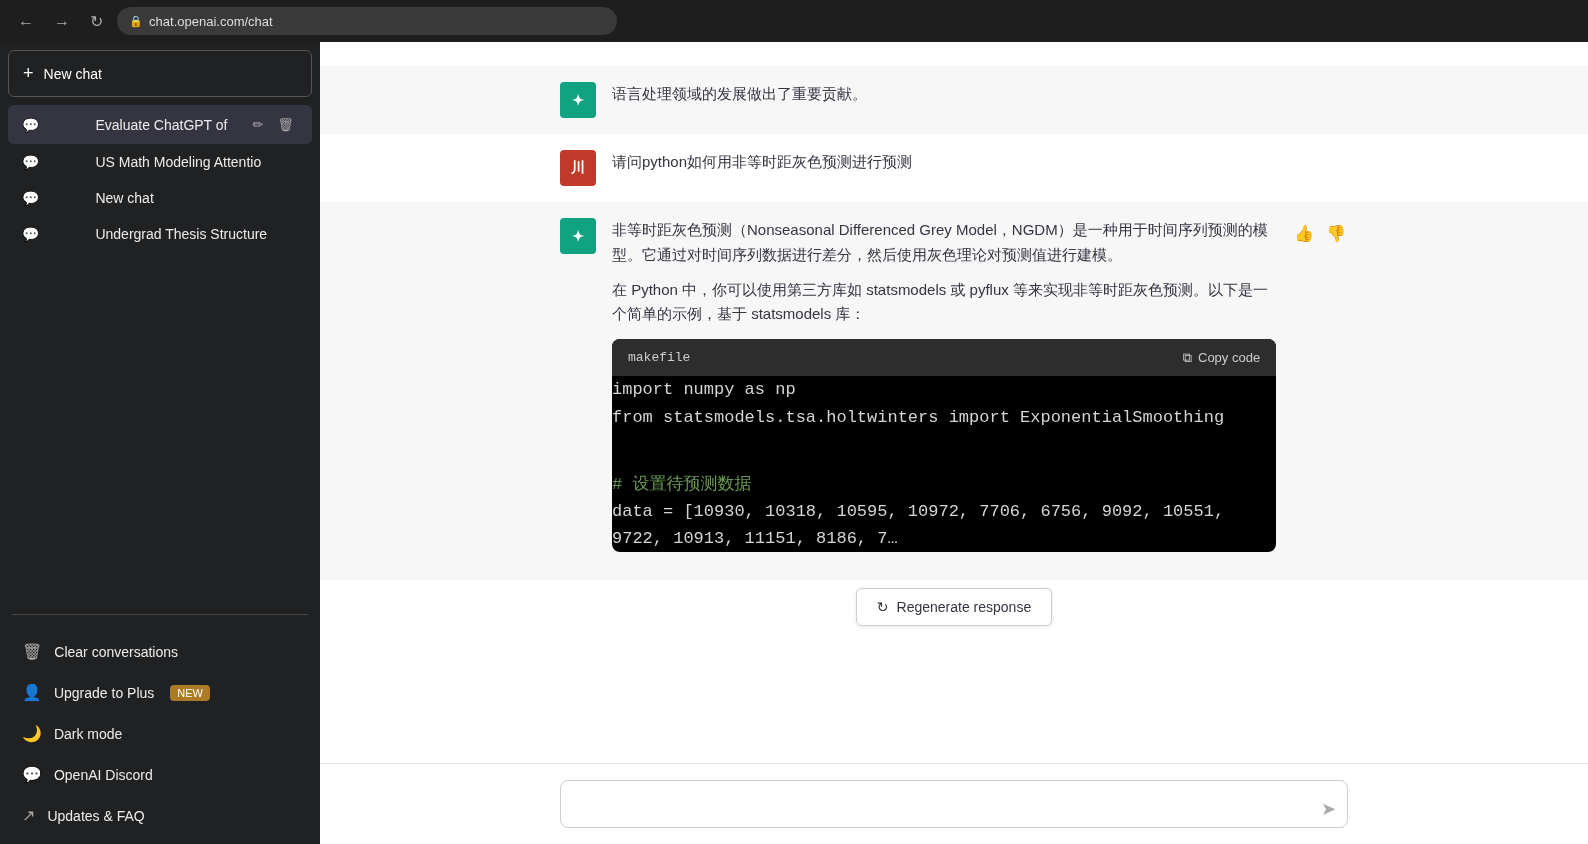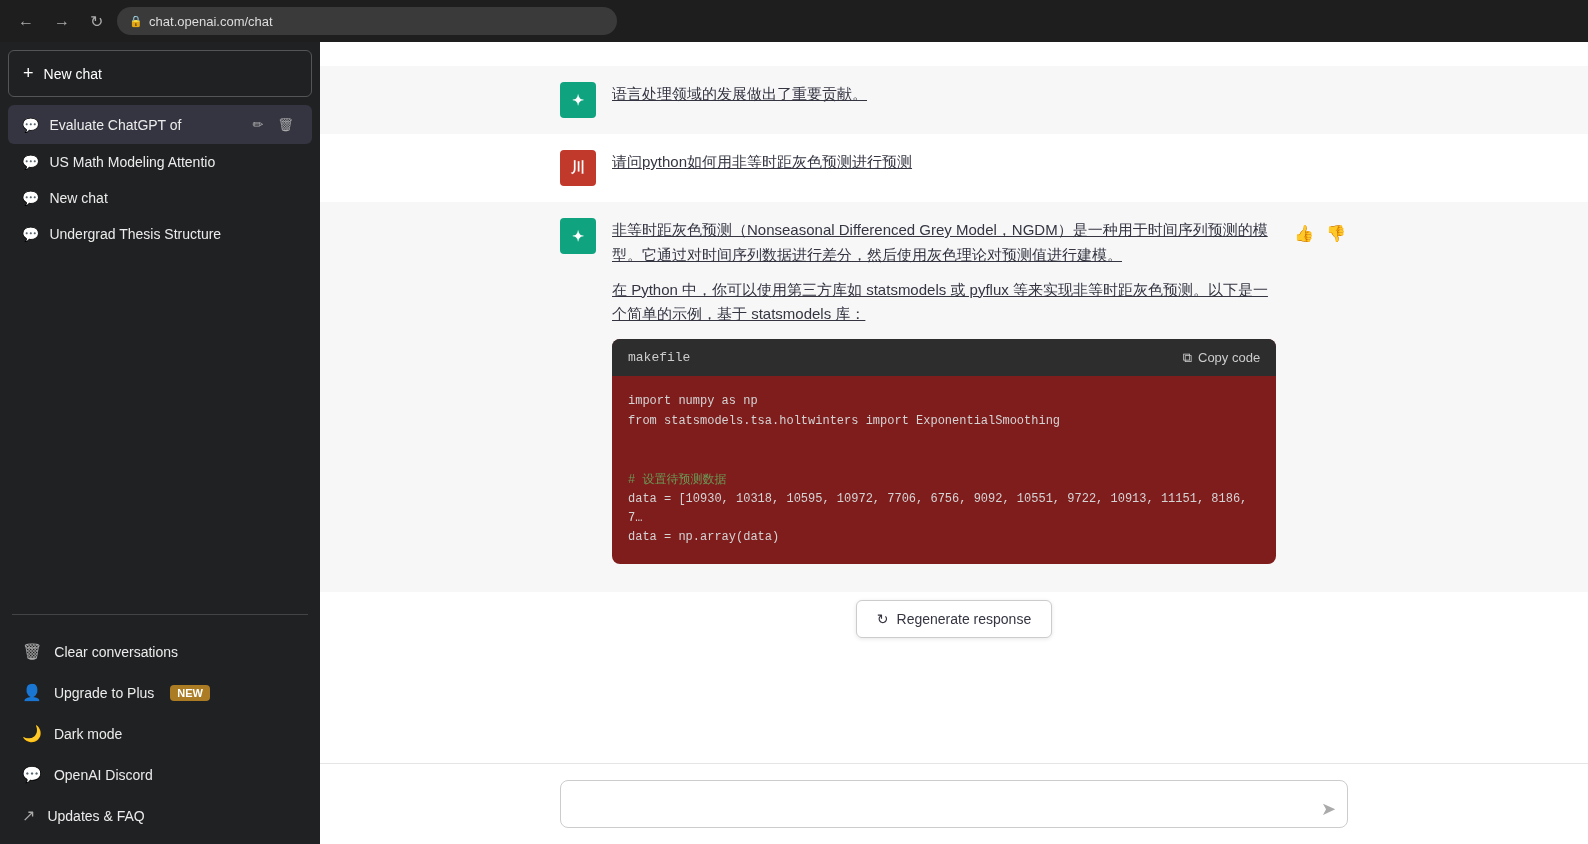--- a/index.html
+++ b/index.html
@@ -78,21 +78,21 @@
       padding: 10px 14px;
       border-radius: 6px;
       cursor: pointer;
       color: #ececec;
       font-size: 14px;
       gap: 10px;
       position: relative;
     }
     .chat-item.active { background: #343541; }
     .chat-icon { color: #aaa; font-size: 14px; flex-shrink: 0; }
-    .chat-label { flex: 1; overflow: hidden; text-overflow: ellipsis; white-space: nowrap; }
+    .chat-label { flex: 1; overflow: hidden; text-overflow: ellipsis; white-space: nowrap; margin-left: 46px; }
     .chat-actions { display: flex; gap: 6px; }
     .chat-action-btn {
       background: none; border: none; color: #aaa; cursor: pointer; font-size: 13px; padding: 2px 4px;
     }
 
     .sidebar-divider {
       border: none;
       border-top: 1px solid #444;
       margin: 8px 12px;
     }
@@ -112,21 +112,21 @@
       background: none;
       border: none;
       width: 100%;
       text-align: left;
     }
     .sidebar-btn-icon { font-size: 16px; color: #aaa; }
     .new-badge {
       background: #ab7c23;
       color: #fff;
       font-size: 11px;
-      font-weight: 700;
+      font-weight: 400;
       padding: 2px 7px;
       border-radius: 4px;
       margin-left: 4px;
     }
 
     
     .main-content {
       flex: 1;
       display: flex;
       flex-direction: column;
@@ -163,37 +163,37 @@
     }
     .avatar.user { background: #c0392b; font-family: serif; }
     .avatar.assistant { background: #10a37f; }
 
     .message-content {
       flex: 1;
       font-size: 15px;
       line-height: 1.65;
       color: #343541;
     }
-    .message-content p { margin-bottom: 10px; text-decoration: underline; }
+    .message-content p { margin-bottom: 10px; }
     .message-content p:last-child { margin-bottom: 0; }
 
     .message-actions {
       display: flex;
       gap: 8px;
       align-self: flex-start;
       margin-top: 4px;
       flex-shrink: 0;
     }
     .msg-action-btn {
       background: none; border: none; color: #aaa; cursor: pointer; font-size: 16px; padding: 2px;
     }
 
     
     .code-block {
-      background: #7f1d1d;
+      background: #000000;
       border-radius: 8px;
       overflow: hidden;
       margin: 12px 0;
       font-family: 'Courier New', Courier, monospace;
     }
     .code-header {
       display: flex;
       justify-content: space-between;
       align-items: center;
       padding: 8px 16px;
@@ -205,23 +205,22 @@
       display: flex;
       align-items: center;
       gap: 6px;
       background: none;
       border: none;
       color: #ccc;
       cursor: pointer;
       font-size: 13px;
     }
     .code-body {
-      padding: 16px;
       color: #ccc;
-      font-size: 12px;
+      font-size: 17px;
       line-height: 1.6;
       overflow-x: auto;
     }
     .code-comment { color: #6a9955; margin-top: 40px; }
     .code-normal { color: #d4d4d4; }
 
     
     .input-area {
       padding: 16px 240px 12px;
       background: #fff;
@@ -395,21 +394,20 @@
                 <span>⧉</span>
                 <span>Copy code</span>
               </button>
             </div>
             <div class="code-body" id="code-body">
             <div class="code-normal">import numpy as np</div>
                 <div class="code-normal">from statsmodels.tsa.holtwinters import ExponentialSmoothing</div>
                 <div></div>
                 <div class="code-comment"># 设置待预测数据</div>
                 <div class="code-normal">data = [10930, 10318, 10595, 10972, 7706, 6756, 9092, 10551, 9722, 10913, 11151, 8186, 7…</div>
-                <div class="code-normal">data = np.array(data)</div>
                 <div></div>
               </div>
           </div>
         </div>
         <div class="message-actions">
           <button class="msg-action-btn">👍</button>
           <button class="msg-action-btn">👎</button>
         </div>
       </div>
 

